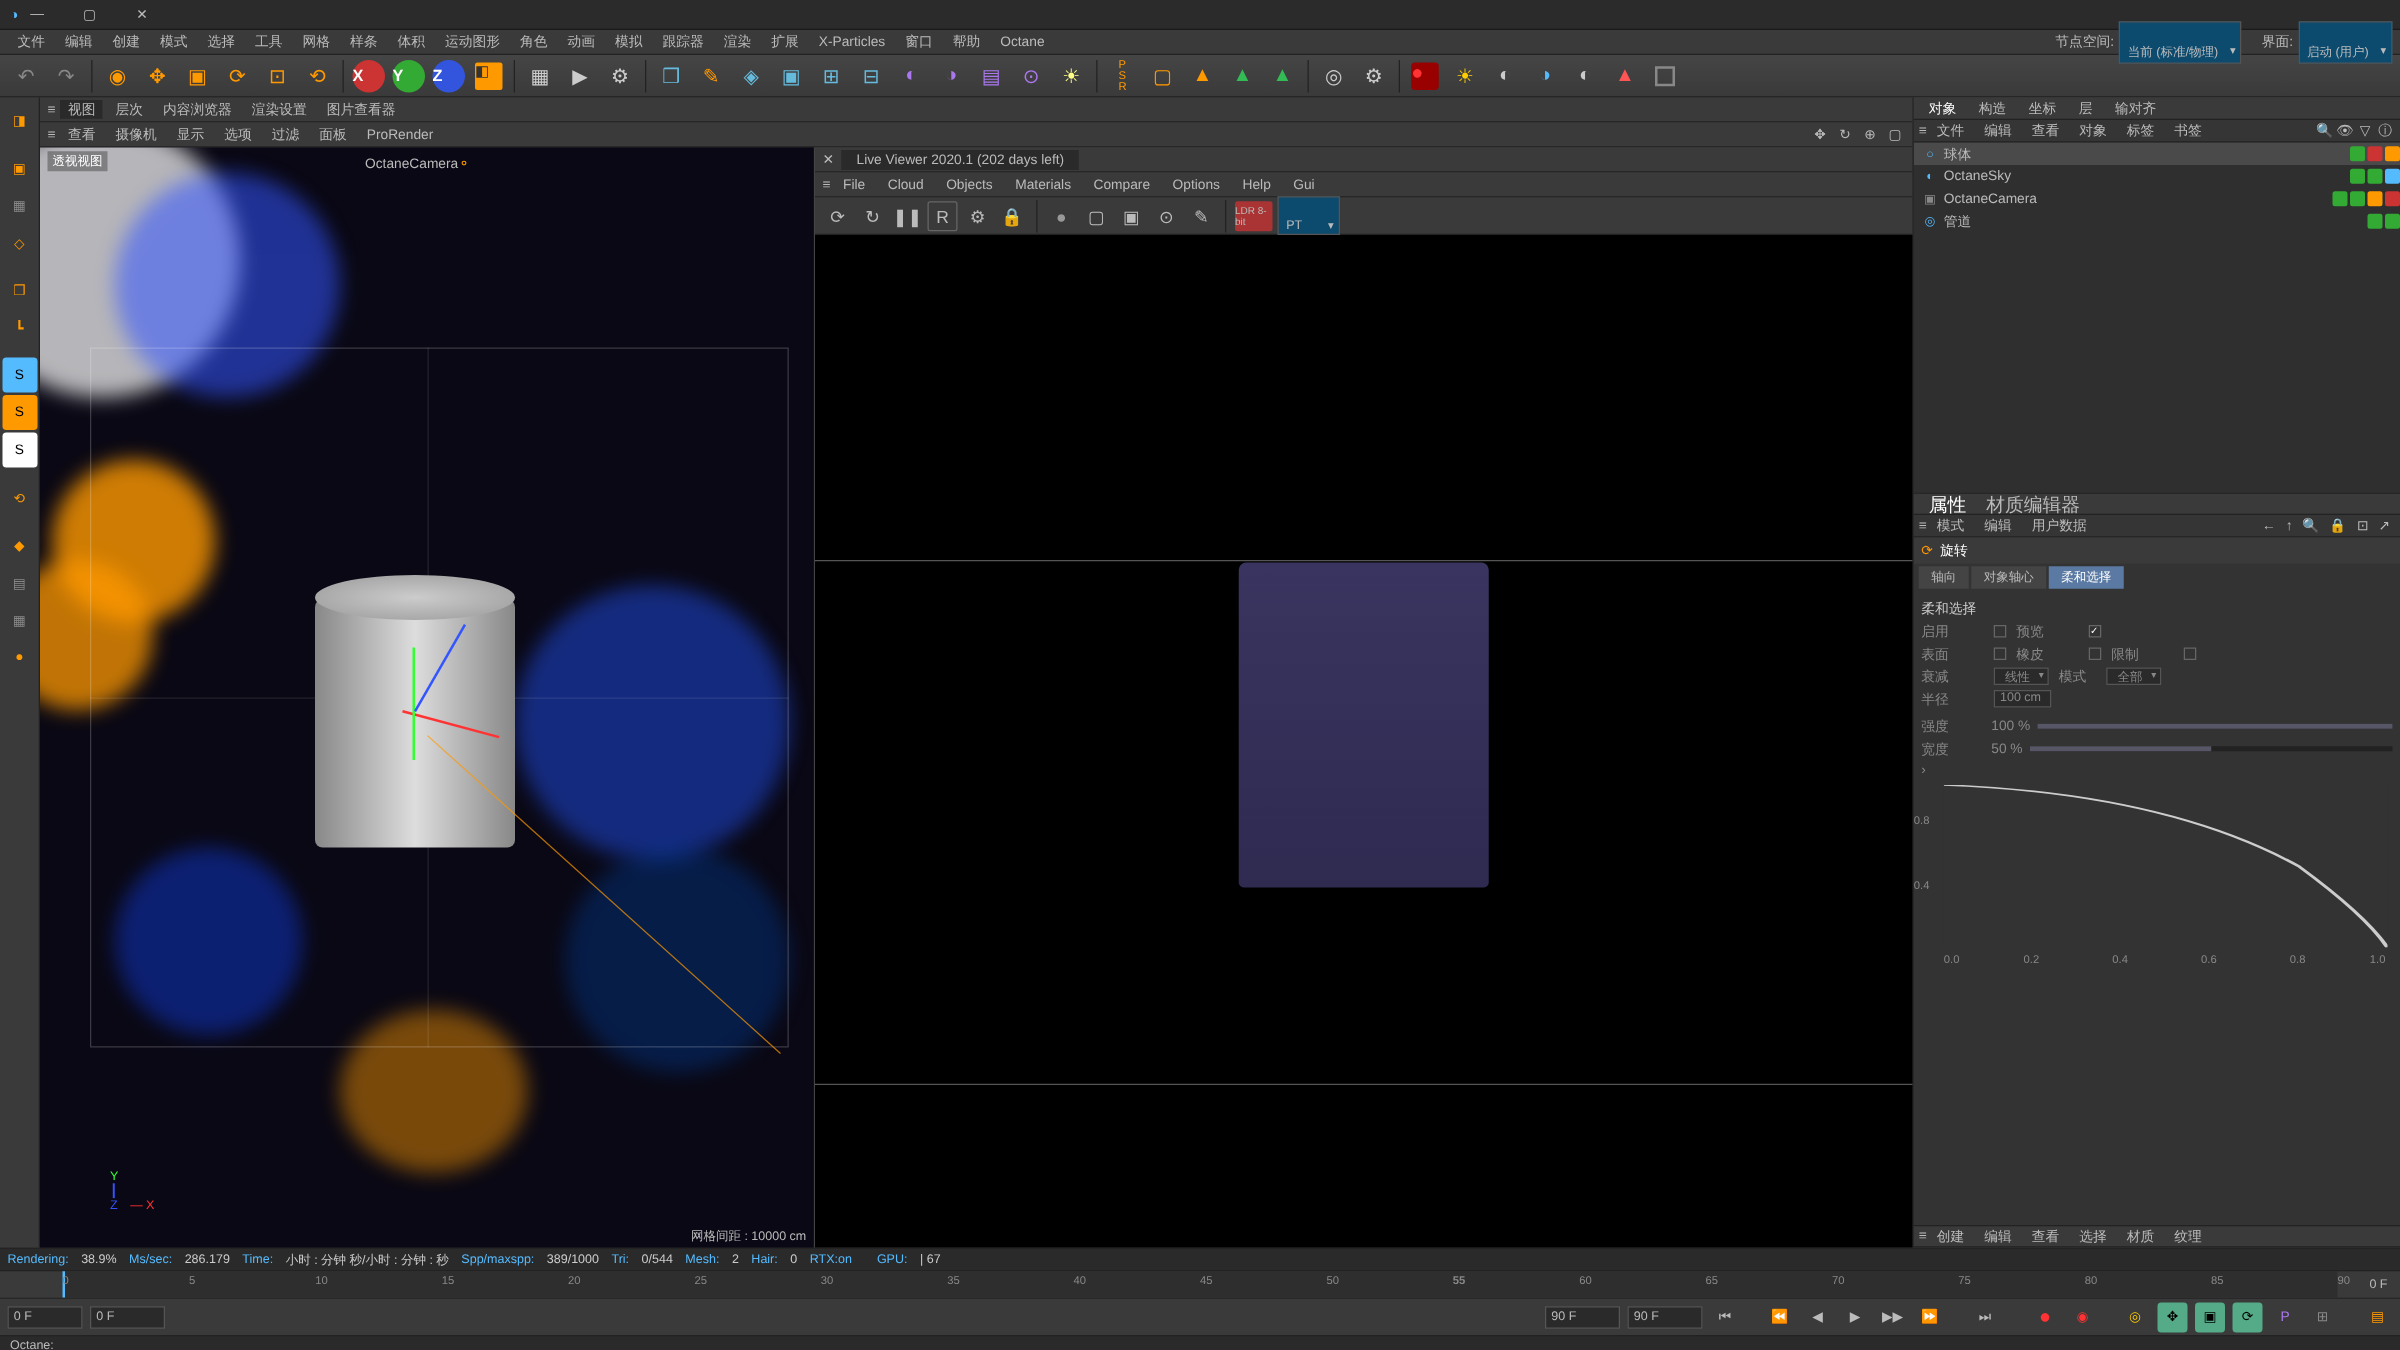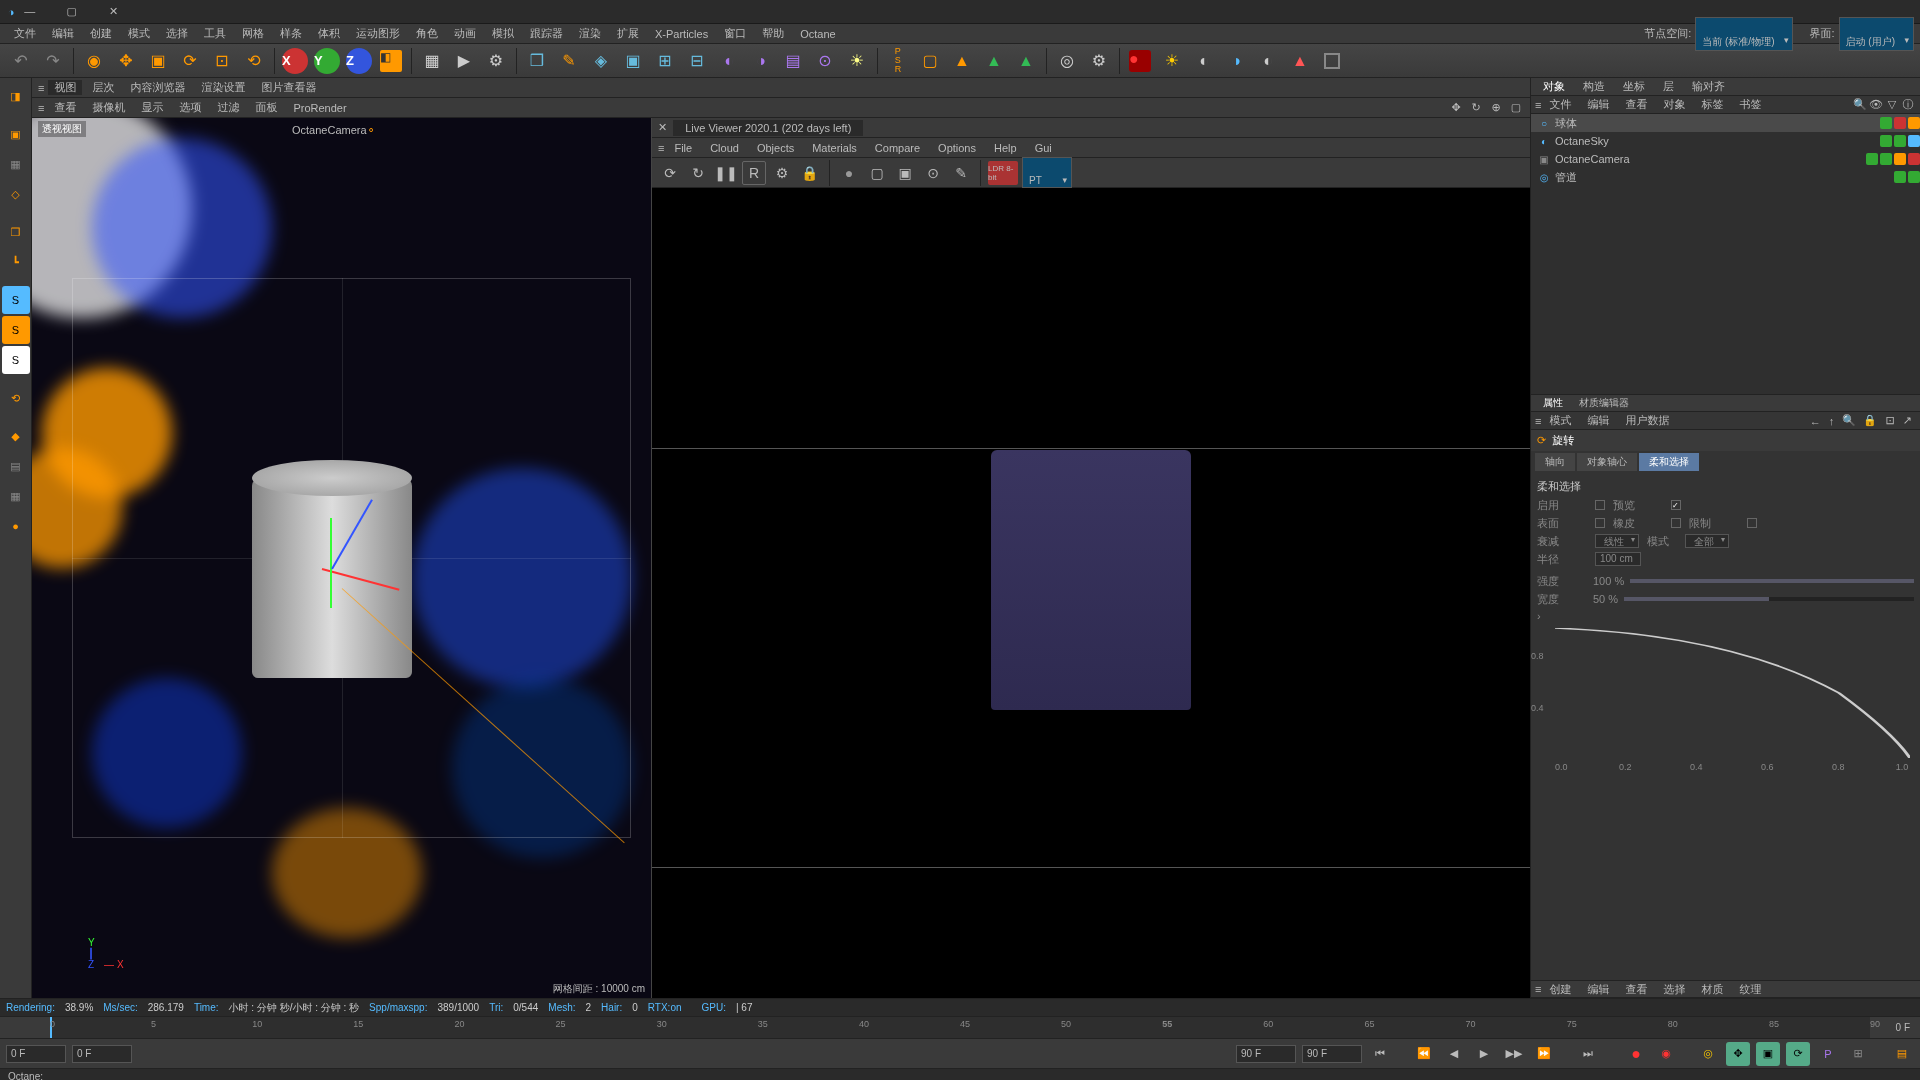--- a/index.html
+++ b/index.html
@@ -95,21 +95,21 @@
 .obj-menu .spacer { flex:1; }
 .obj-menu .omicon { width:16px; text-align:center; cursor:pointer; }
 
 .obj-list { height: 280px; background:#2f2f2f; overflow:hidden; font-size:11px; }
 .objrow { display:flex; align-items:center; height:18px; padding-left:6px; gap:4px; }
 .objrow .oicon { width:14px; height:14px; display:inline-flex; align-items:center; justify-content:center; font-size:10px; }
 .objrow .oname { flex:1; }
 .objrow .otags { display:flex; gap:2px; }
 .objrow .tag { width:12px; height:12px; border-radius:2px; }
 
-.attr-hdr { height:18px; background:#3a3a3a; display:flex; align-items:center; font-size:10px; border-top:1px solid #222; border-bottom:1px solid #222; padding:0 4px; }
+.attr-hdr { height:18px; background:#3a3a3a; display:flex; align-items:flex-start; font-size:15px; border-top:1px solid #222; border-bottom:1px solid #222; padding:0 4px; }
 .attr-hdr .at { padding:0 8px; cursor:pointer; }
 .attr-menu { height:18px; background:#353535; display:flex; align-items:center; font-size:11px; border-bottom:1px solid #222; padding:0 4px; }
 .attr-menu .am { padding:0 8px; cursor:pointer; }
 .attr-menu .spacer { flex:1; }
 .attr-body { flex:1; background:#333; font-size:11px; overflow:hidden; display:flex; flex-direction:column; }
 .attr-title { display:flex; align-items:center; gap:6px; padding:3px 6px; background:#3a3a3a; }
 .attr-subtabs { display:flex; padding:2px 4px; gap:2px; }
 .attr-subtabs .st { padding:2px 10px; background:#444; cursor:pointer; font-size:10px; }
 .attr-subtabs .st.active { background:#5b7aa3; color:#fff; }
 .attr-section { padding:4px 6px; }

